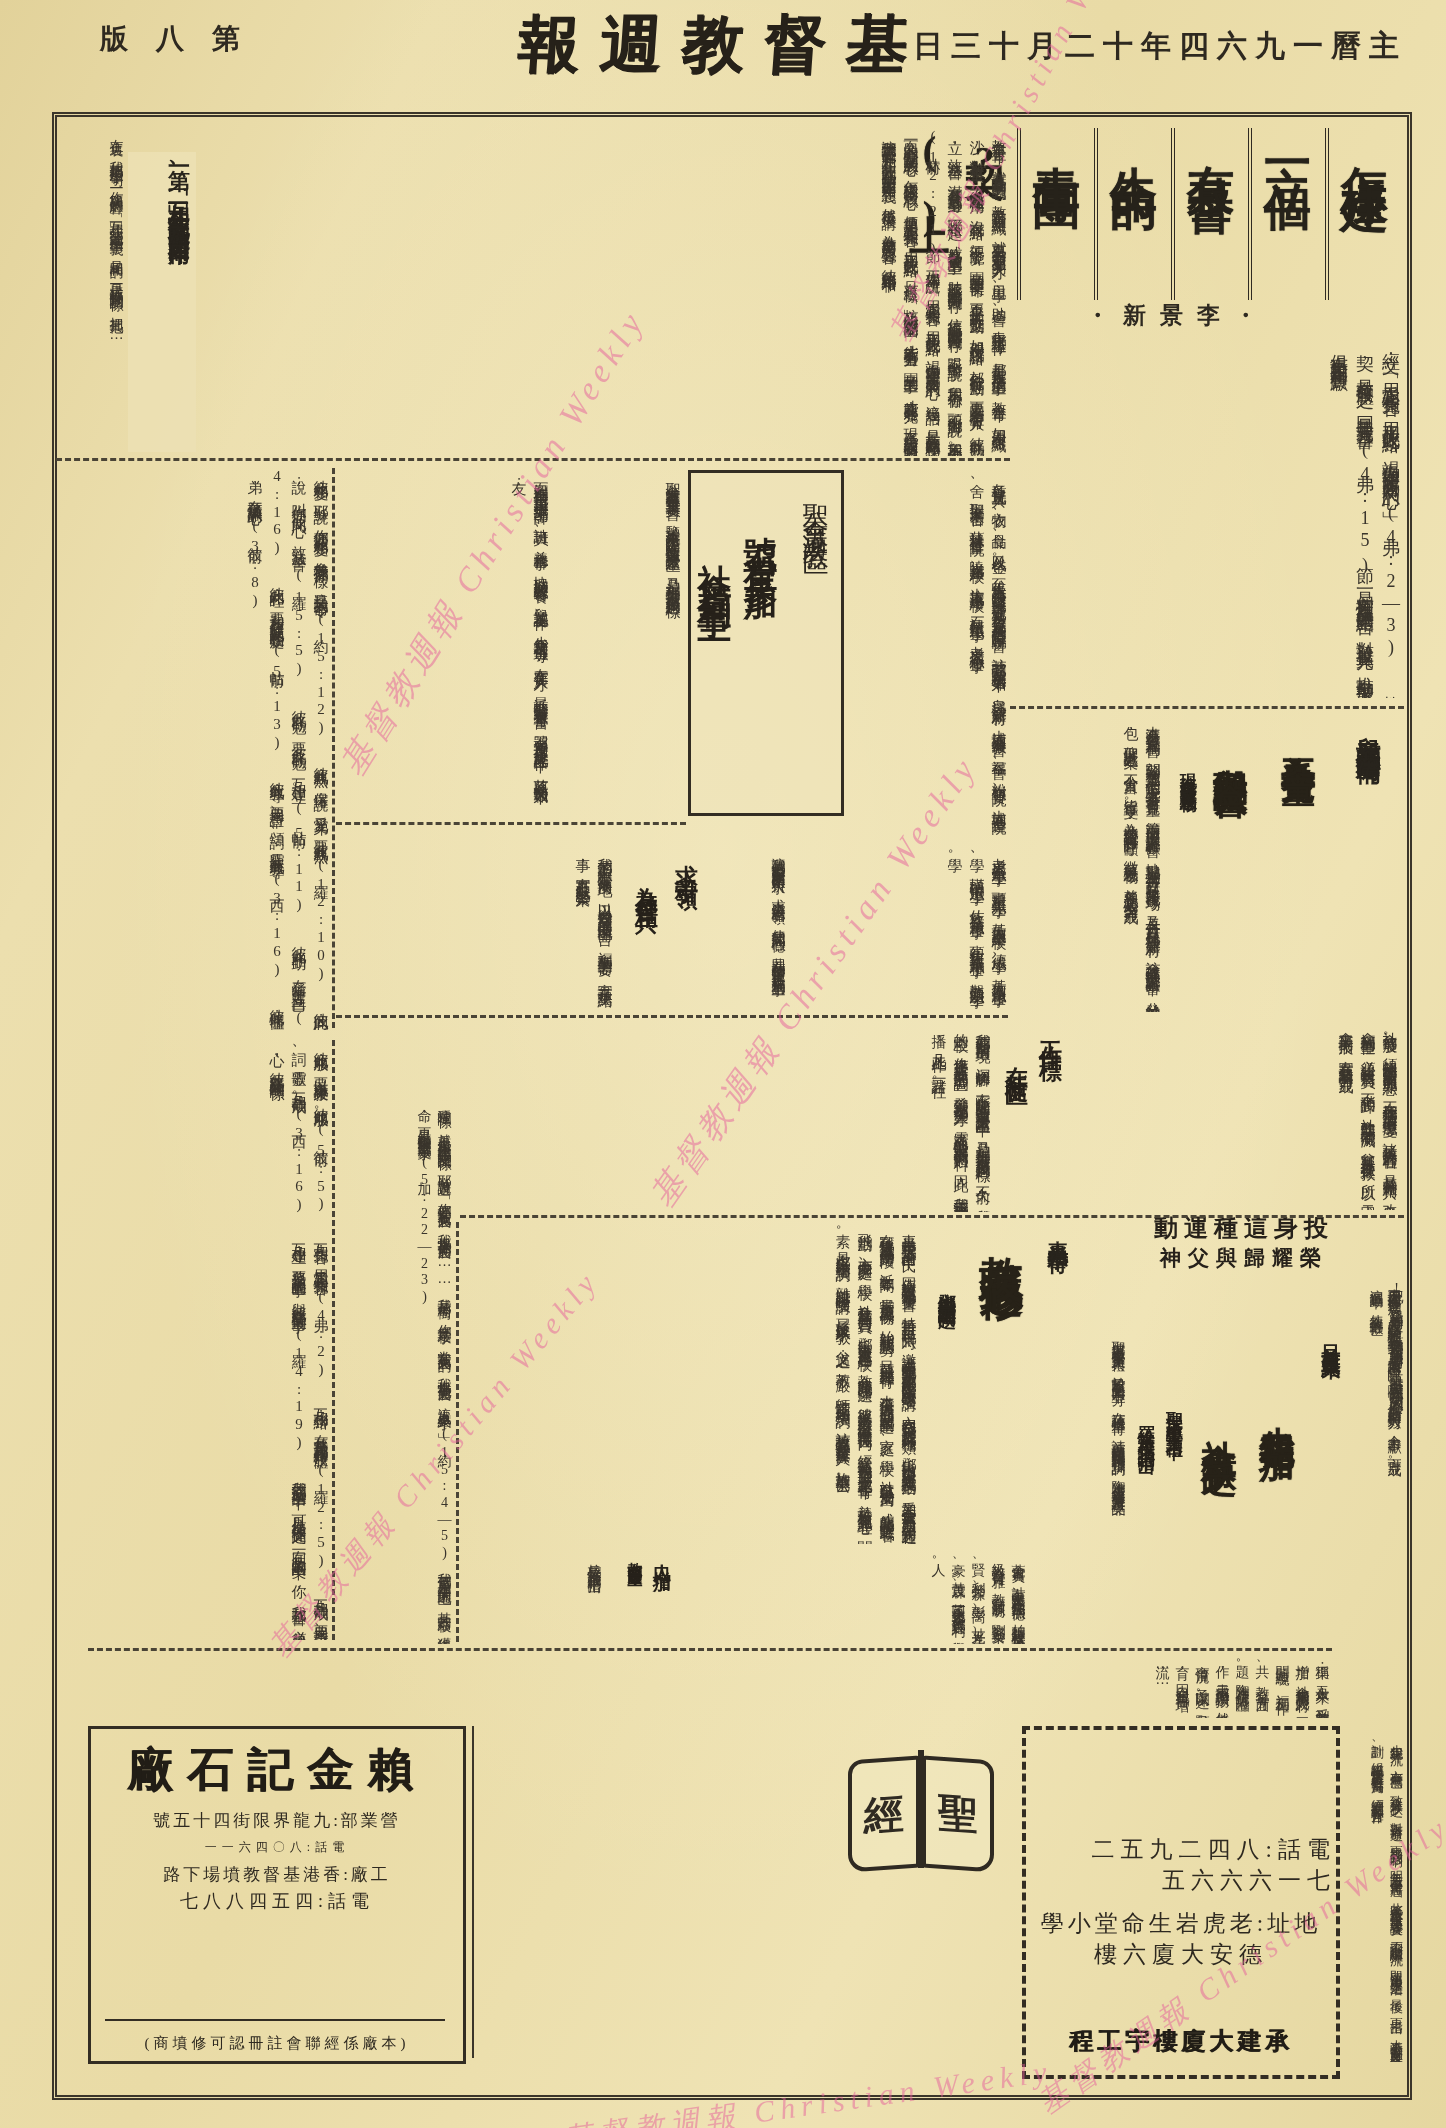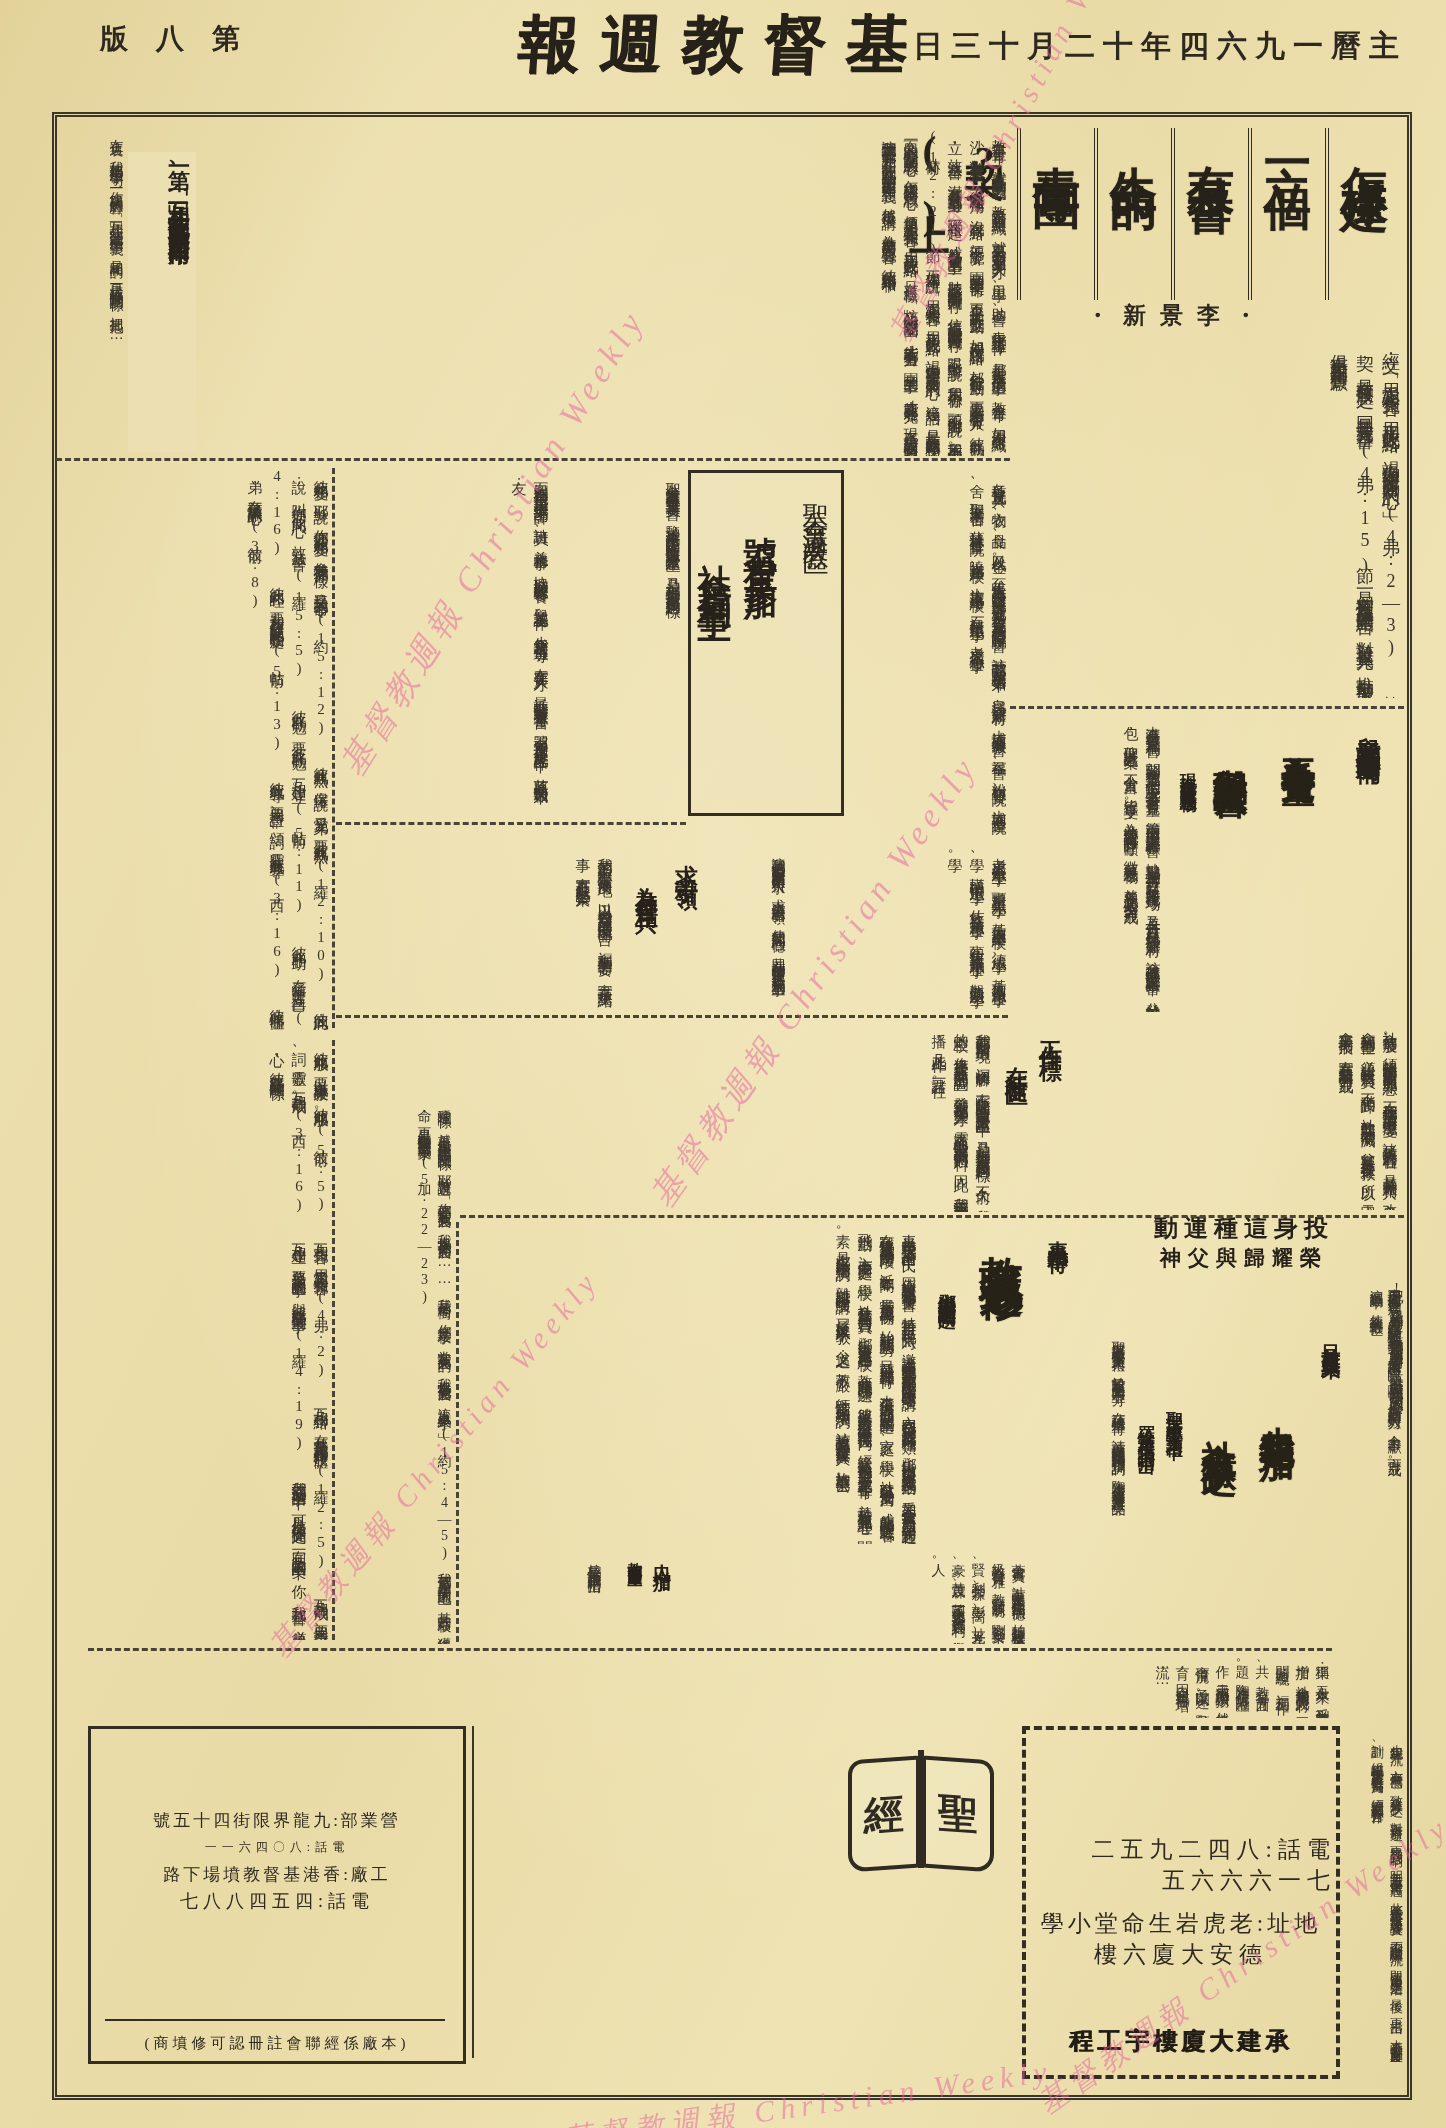--- a/index.html
+++ b/index.html
@@ -163,20 +163,21 @@
 <div class="hrule" style="left:1010px;top:706px;width:394px;"></div>
 <div class="hrule" style="left:336px;top:822px;width:350px;"></div>
 <div class="hrule" style="left:336px;top:1015px;width:672px;"></div>
 <div class="hrule" style="left:460px;top:1215px;width:944px;"></div>
 <div class="hrule" style="left:88px;top:1648px;width:1244px;"></div>
 <div class="vrule" style="left:332px;top:468px;height:560px;"></div>
 <div class="vrule" style="left:332px;top:1040px;height:600px;"></div>
 <div class="vrule" style="left:456px;top:1222px;height:420px;"></div>
 
 <div class="adbox1" style="left:88px;top:1726px;width:372px;height:332px;">
+  <div class="rtl" style="position:absolute;left:0;top:10px;width:100%;text-align:center;font-size:46px;font-weight:bold;letter-spacing:14px;color:#211d16;text-shadow:1px 0 0 #211d16;">賴金記石廠</div>
   <div style="position:absolute;left:0;top:78px;width:100%;text-align:center;line-height:27px;color:#2e2920;">
     <div class="rtl" style="font-size:17px;letter-spacing:3px;">營業部:九龍界限街四十五號</div>
     <div class="rtl" style="font-size:12px;letter-spacing:5px;">電話:八〇四六一一</div>
     <div class="rtl" style="font-size:17px;letter-spacing:3px;">工廠:香港基督教墳場下路</div>
     <div class="rtl" style="font-size:18px;letter-spacing:5px;">電話:四五四八八七</div>
   </div>
 
   <div style="position:absolute;left:14px;bottom:40px;width:340px;border-top:2px solid #332d23;"></div>
   <div class="rtl" style="position:absolute;left:0;bottom:8px;width:100%;text-align:center;font-size:15px;letter-spacing:4px;color:#2e2920;">(本廠係經聯會註冊認可修墳商)</div>
 </div>

